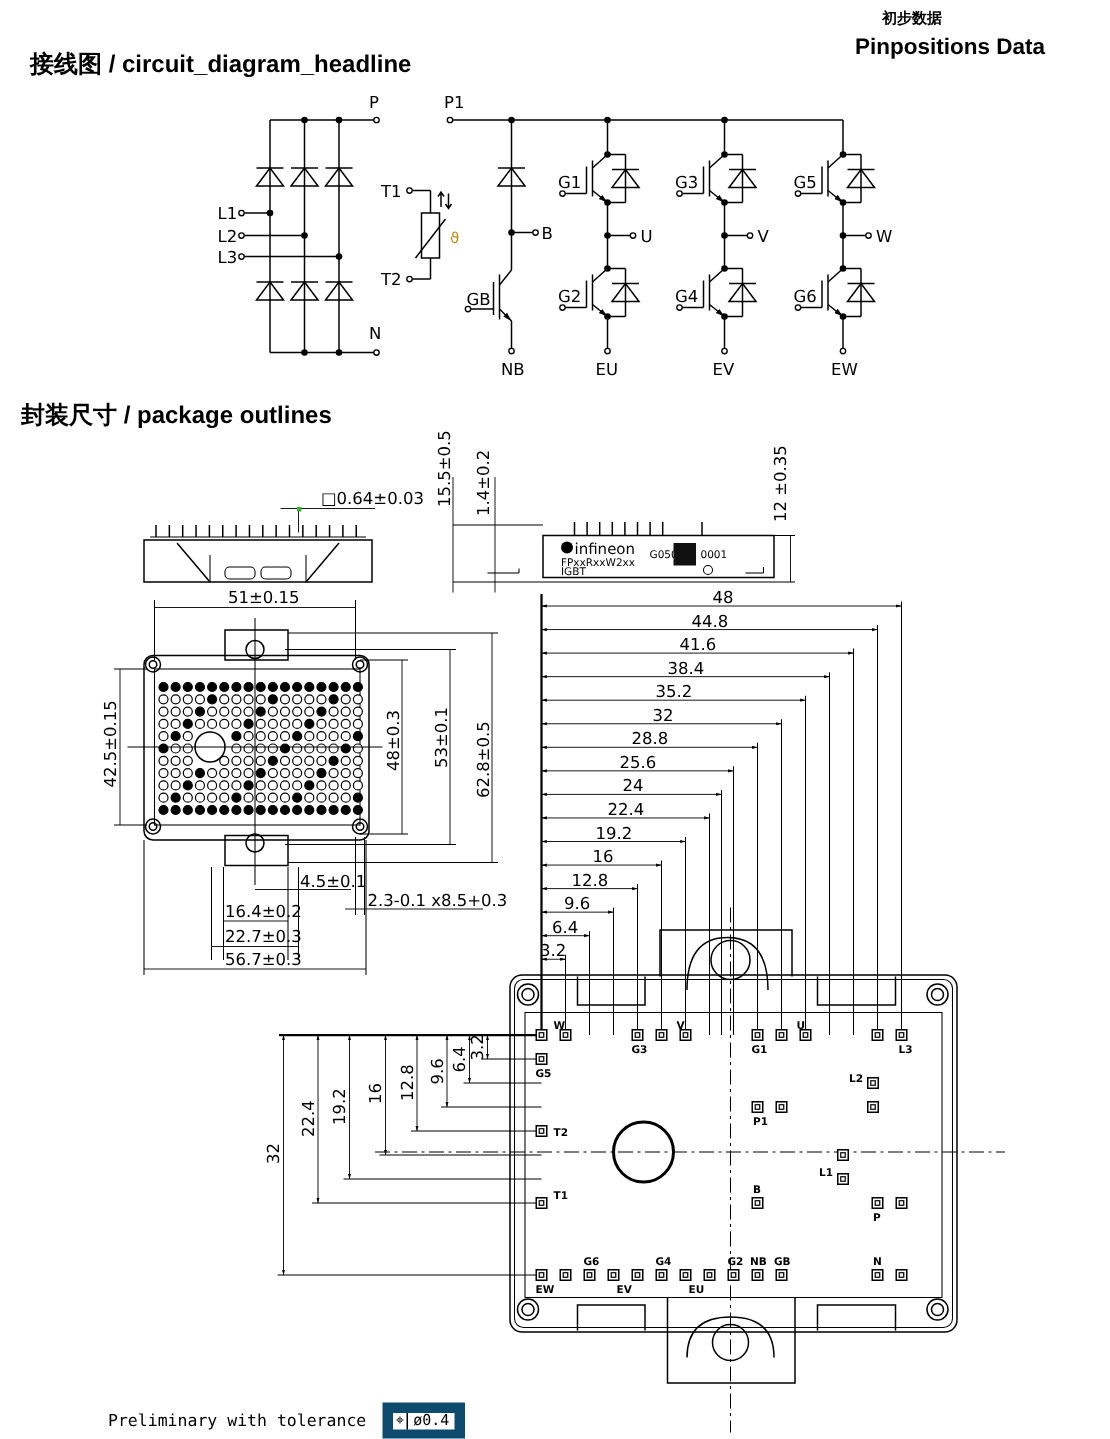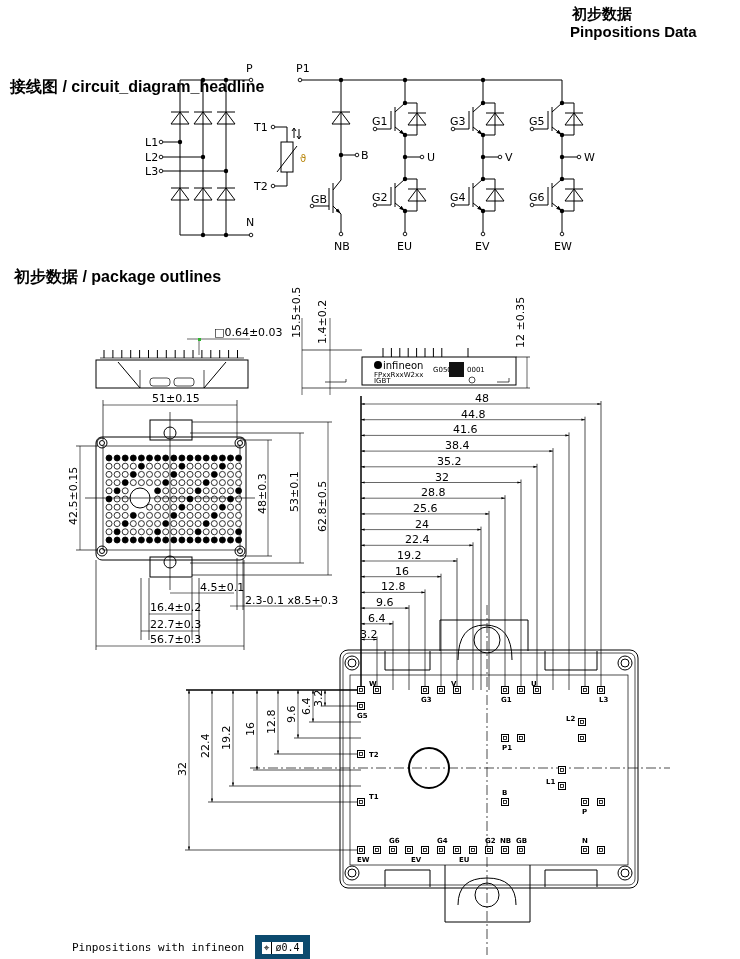--- a/index.html
+++ b/index.html
@@ -1,20 +1,20 @@
 <!DOCTYPE html>
 <html><head>
 <meta charset="utf-8">
 <style>
   html, body { margin:0; padding:0; background:#ffffff; }
   body { width:740px; height:959px; position:relative; overflow:hidden; font-family:"Liberation Sans", sans-serif; }
   .hdr { position:absolute; font-weight:bold; color:#000; font-family:"Liberation Sans", sans-serif; }
-  #title1 { left:10px; top:33px; font-size:16px;margin-top:44px; }
+  #title1 { left:20px; top:33px; font-size:16px; }
   #title2 { left:14px; top:267px; font-size:16px; }
-  #prelimcn { left:572px; top:5px; font-size:15px; }
+  #prelimcn { left:588px; top:5px; font-size:10px; }
   #prelimen { left:570px; top:23px; font-size:15px; }
   svg { position:absolute; left:0; top:0; }
   svg text { font-family:"DejaVu Sans", sans-serif; fill:#000; }
   .ln { stroke:#000; stroke-width:1; fill:none; }
   .thin { stroke:#000; stroke-width:0.7; fill:none; }
   .dim { stroke:#000; stroke-width:0.6; fill:none; }
   .dash { stroke:#000; stroke-width:0.7; fill:none; stroke-dasharray:10 3 2 3; }
   .dot { fill:#000; }
   .term { fill:#fff; stroke:#000; stroke-width:0.9; }
   .lbl { font-size:11px; }
@@ -23,21 +23,21 @@
   .pin { fill:#fff; stroke:#000; stroke-width:1; }
   .pinlbl { font-size:7px; font-weight:bold; }
   #footer { position:absolute; left:72px; top:935px; font-family:"DejaVu Sans Mono", monospace; font-size:11px; }
 </style>
 </head>
 <body>
 
 <div id="title1" class="hdr">接线图 / circuit_diagram_headline</div>
 <div id="prelimcn" class="hdr">初步数据</div>
 <div id="prelimen" class="hdr">Pinpositions Data</div>
-<div id="title2" class="hdr">初步数据 / package outlines</div>
+<div id="title2" class="hdr">封装尺寸 / package outlines</div>
 
 <svg width="740" height="959" viewBox="0 0 740 959">
   <defs>
     <g id="diode-up">
         <path d="M-9,6 L9,6 L0,-6 Z" fill="none" stroke="#000" stroke-width="1"></path>
         <line x1="-9" y1="-6" x2="9" y2="-6" stroke="#000" stroke-width="1"></line>
       </g>
     <marker id="arr" viewBox="0 0 10 10" refX="10" refY="5" markerWidth="6" markerHeight="6" orient="auto-start-reverse">
         <path d="M0,2 L10,5 L0,8 Z" fill="#000"></path>
       </marker>
@@ -736,17 +736,17 @@
         <rect class="pin" x="581.5" y="846.5" width="7" height="7"></rect>
         <rect x="583.5" y="848.5" width="3" height="3" fill="none" stroke="#000" stroke-width="0.8"></rect>
         <text x="582" y="843" class="pinlbl">N</text>
         <rect class="pin" x="597.5" y="846.5" width="7" height="7"></rect>
         <rect x="599.5" y="848.5" width="3" height="3" fill="none" stroke="#000" stroke-width="0.8"></rect>
       </g>
   </g>
 </svg>
 
 <div id="footer">
-  <span>Pinpositions with infineon</span>
+  <span>Preliminary with tolerance</span>
   <span style="display:inline-block;border:7px solid #0c4a6e;margin-left:4px;font-size:10px;vertical-align:middle">
     <span style="display:inline-block;padding:0 2px;border-right:1px solid #000">⌖</span><span style="padding:0 3px">ø0.4</span>
   </span>
 </div>
 
 </body></html>

